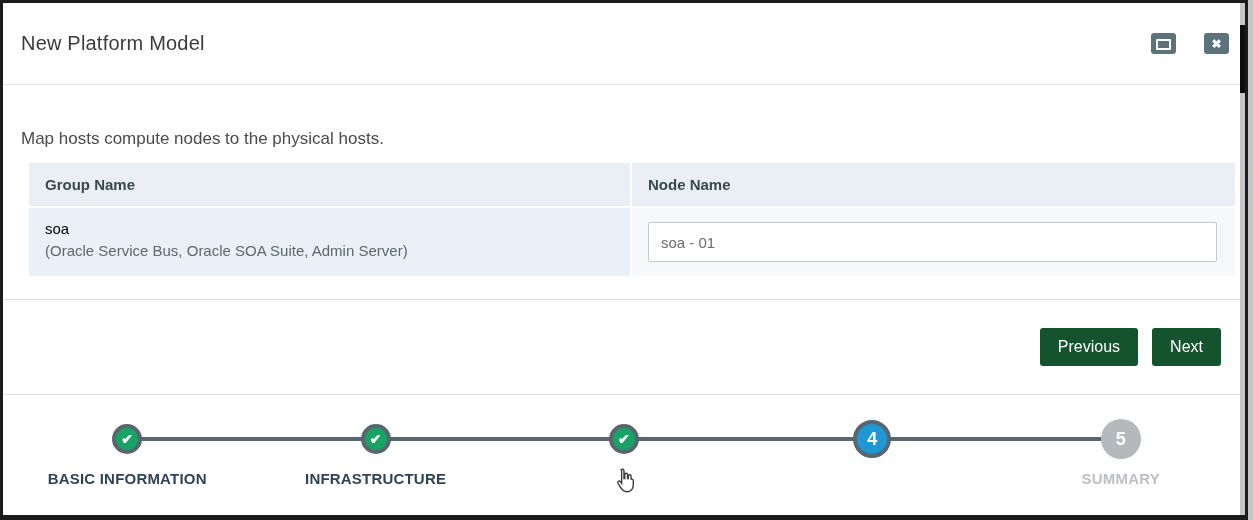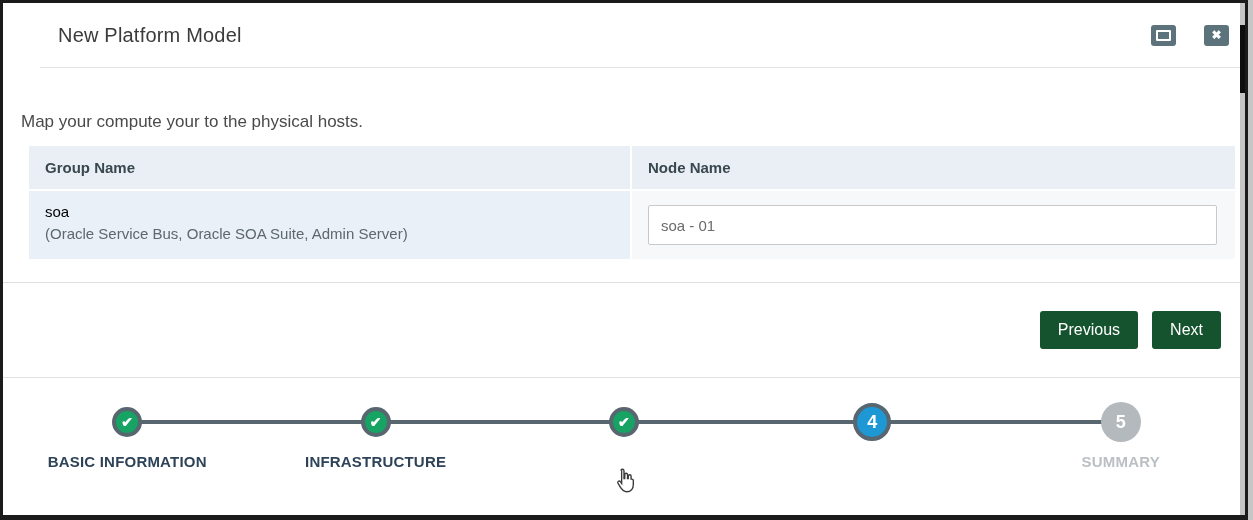--- a/index.html
+++ b/index.html
@@ -9,22 +9,22 @@
   .modal {
     position:absolute; left:0; top:0; width:1248px; height:520px;
     background:#fff; border:3px solid #1b1b1b; border-bottom-width:5px;
     overflow:hidden;
   }
   .scroll-track { position:absolute; right:0; top:0; width:5px; height:520px; background:#c6c6c6; }
   .scroll-thumb { position:absolute; right:0; top:22px; width:5px; height:68px; background:#0e0e0e; }
 
   
   .titlebar {
-    height:65px; display:flex; align-items:center; justify-content:space-between;
-    padding:0 16px 0 18px; border-bottom:1px solid #e4e4e4;margin-left:37px;
+    height:82px; display:flex; align-items:center; justify-content:space-between;
+    padding:0 16px 0 18px; border-bottom:1px solid #e4e4e4;
   }
   .titlebar h1 { font-size:20px; font-weight:400; color:#3b3b3b; letter-spacing:0.2px; }
   .win-controls { display:flex; gap:28px; align-items:center; }
   .win-btn {
     width:25px; height:21px; background:#5d737c; border-radius:3px;
     display:flex; align-items:center; justify-content:center; cursor:pointer;
   }
   .restore-glyph { width:15px; height:11px; border:2px solid #fff; border-radius:1px; margin-top:1px; }
   .close-glyph { color:#fff; font-size:12px; font-weight:bold; line-height:1; }
 
@@ -100,21 +100,21 @@
         <div class="win-btn">
           <div class="restore-glyph"></div>
         </div>
         <div class="win-btn">
           <span class="close-glyph">✖</span>
         </div>
       </div>
     </div>
 
     <div class="content">
-      <div class="instruction">Map your compute your to the physical hosts.</div>
+      <div class="instruction">Map hosts compute nodes to the physical hosts.</div>
 
       <table class="map-table">
         <thead>
           <tr>
             <th class="col-group">Group Name</th>
             <th class="col-node">Node Name</th>
           </tr>
         </thead>
         <tbody>
           <tr>

